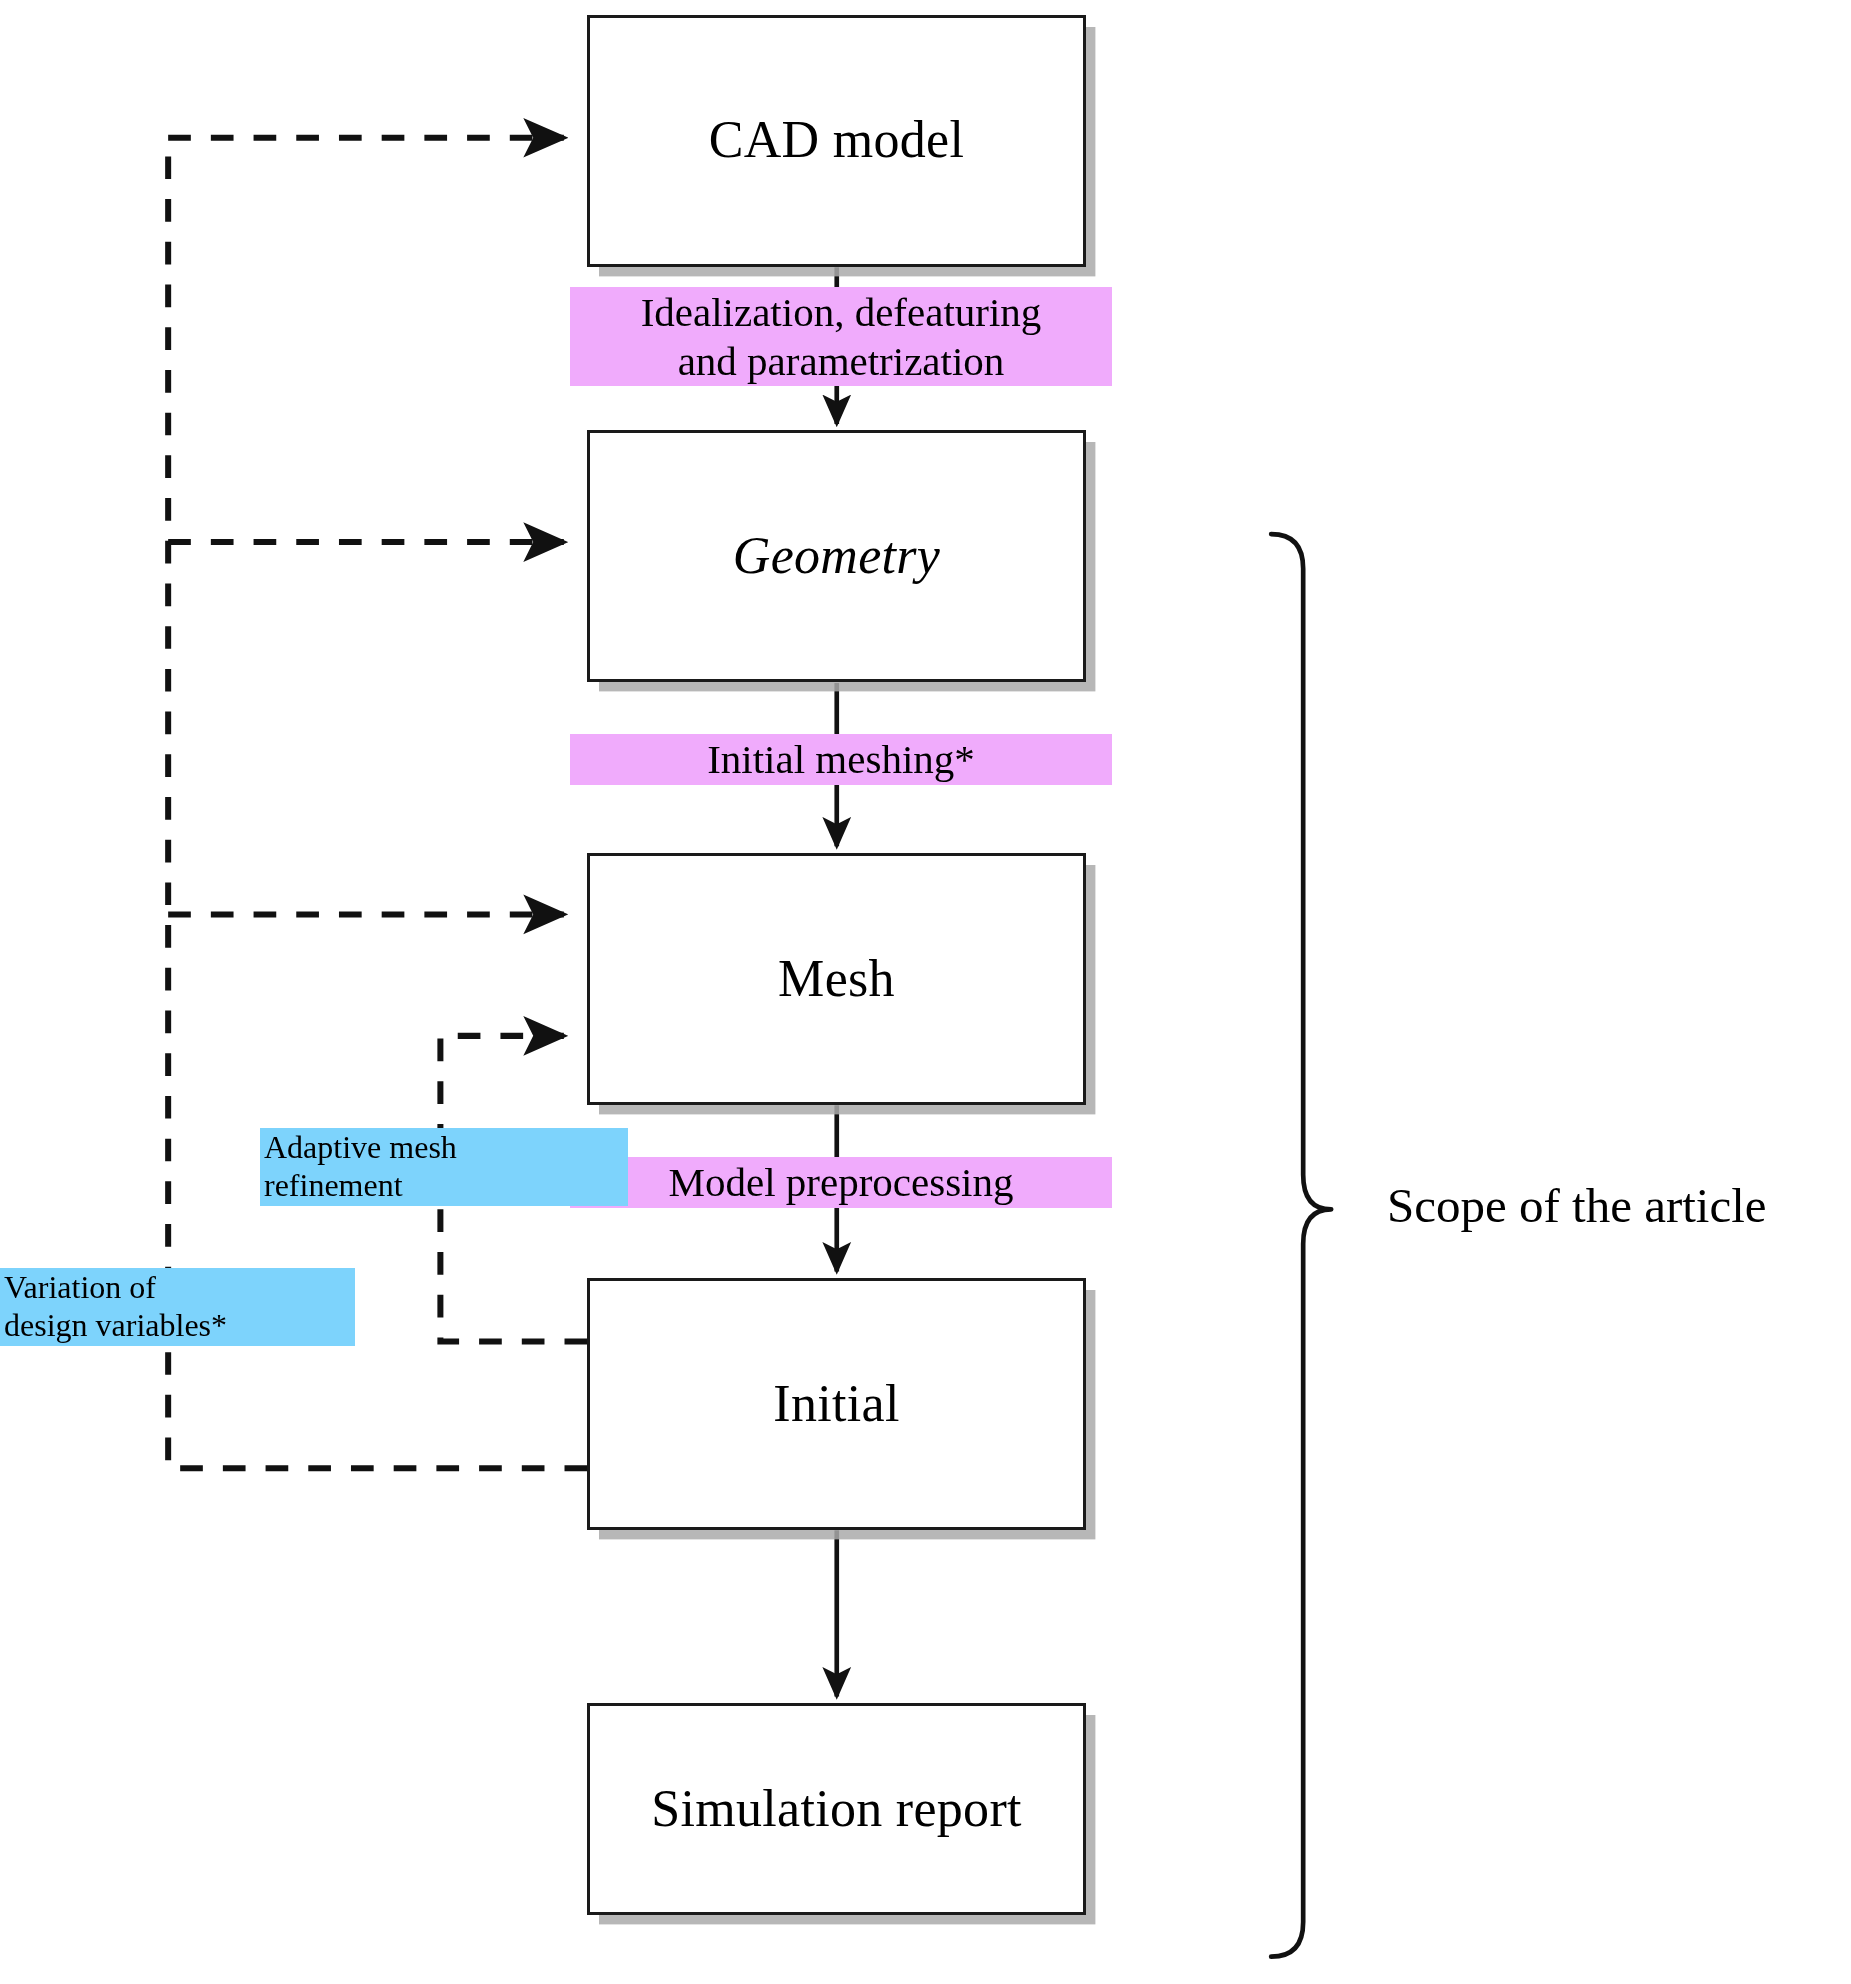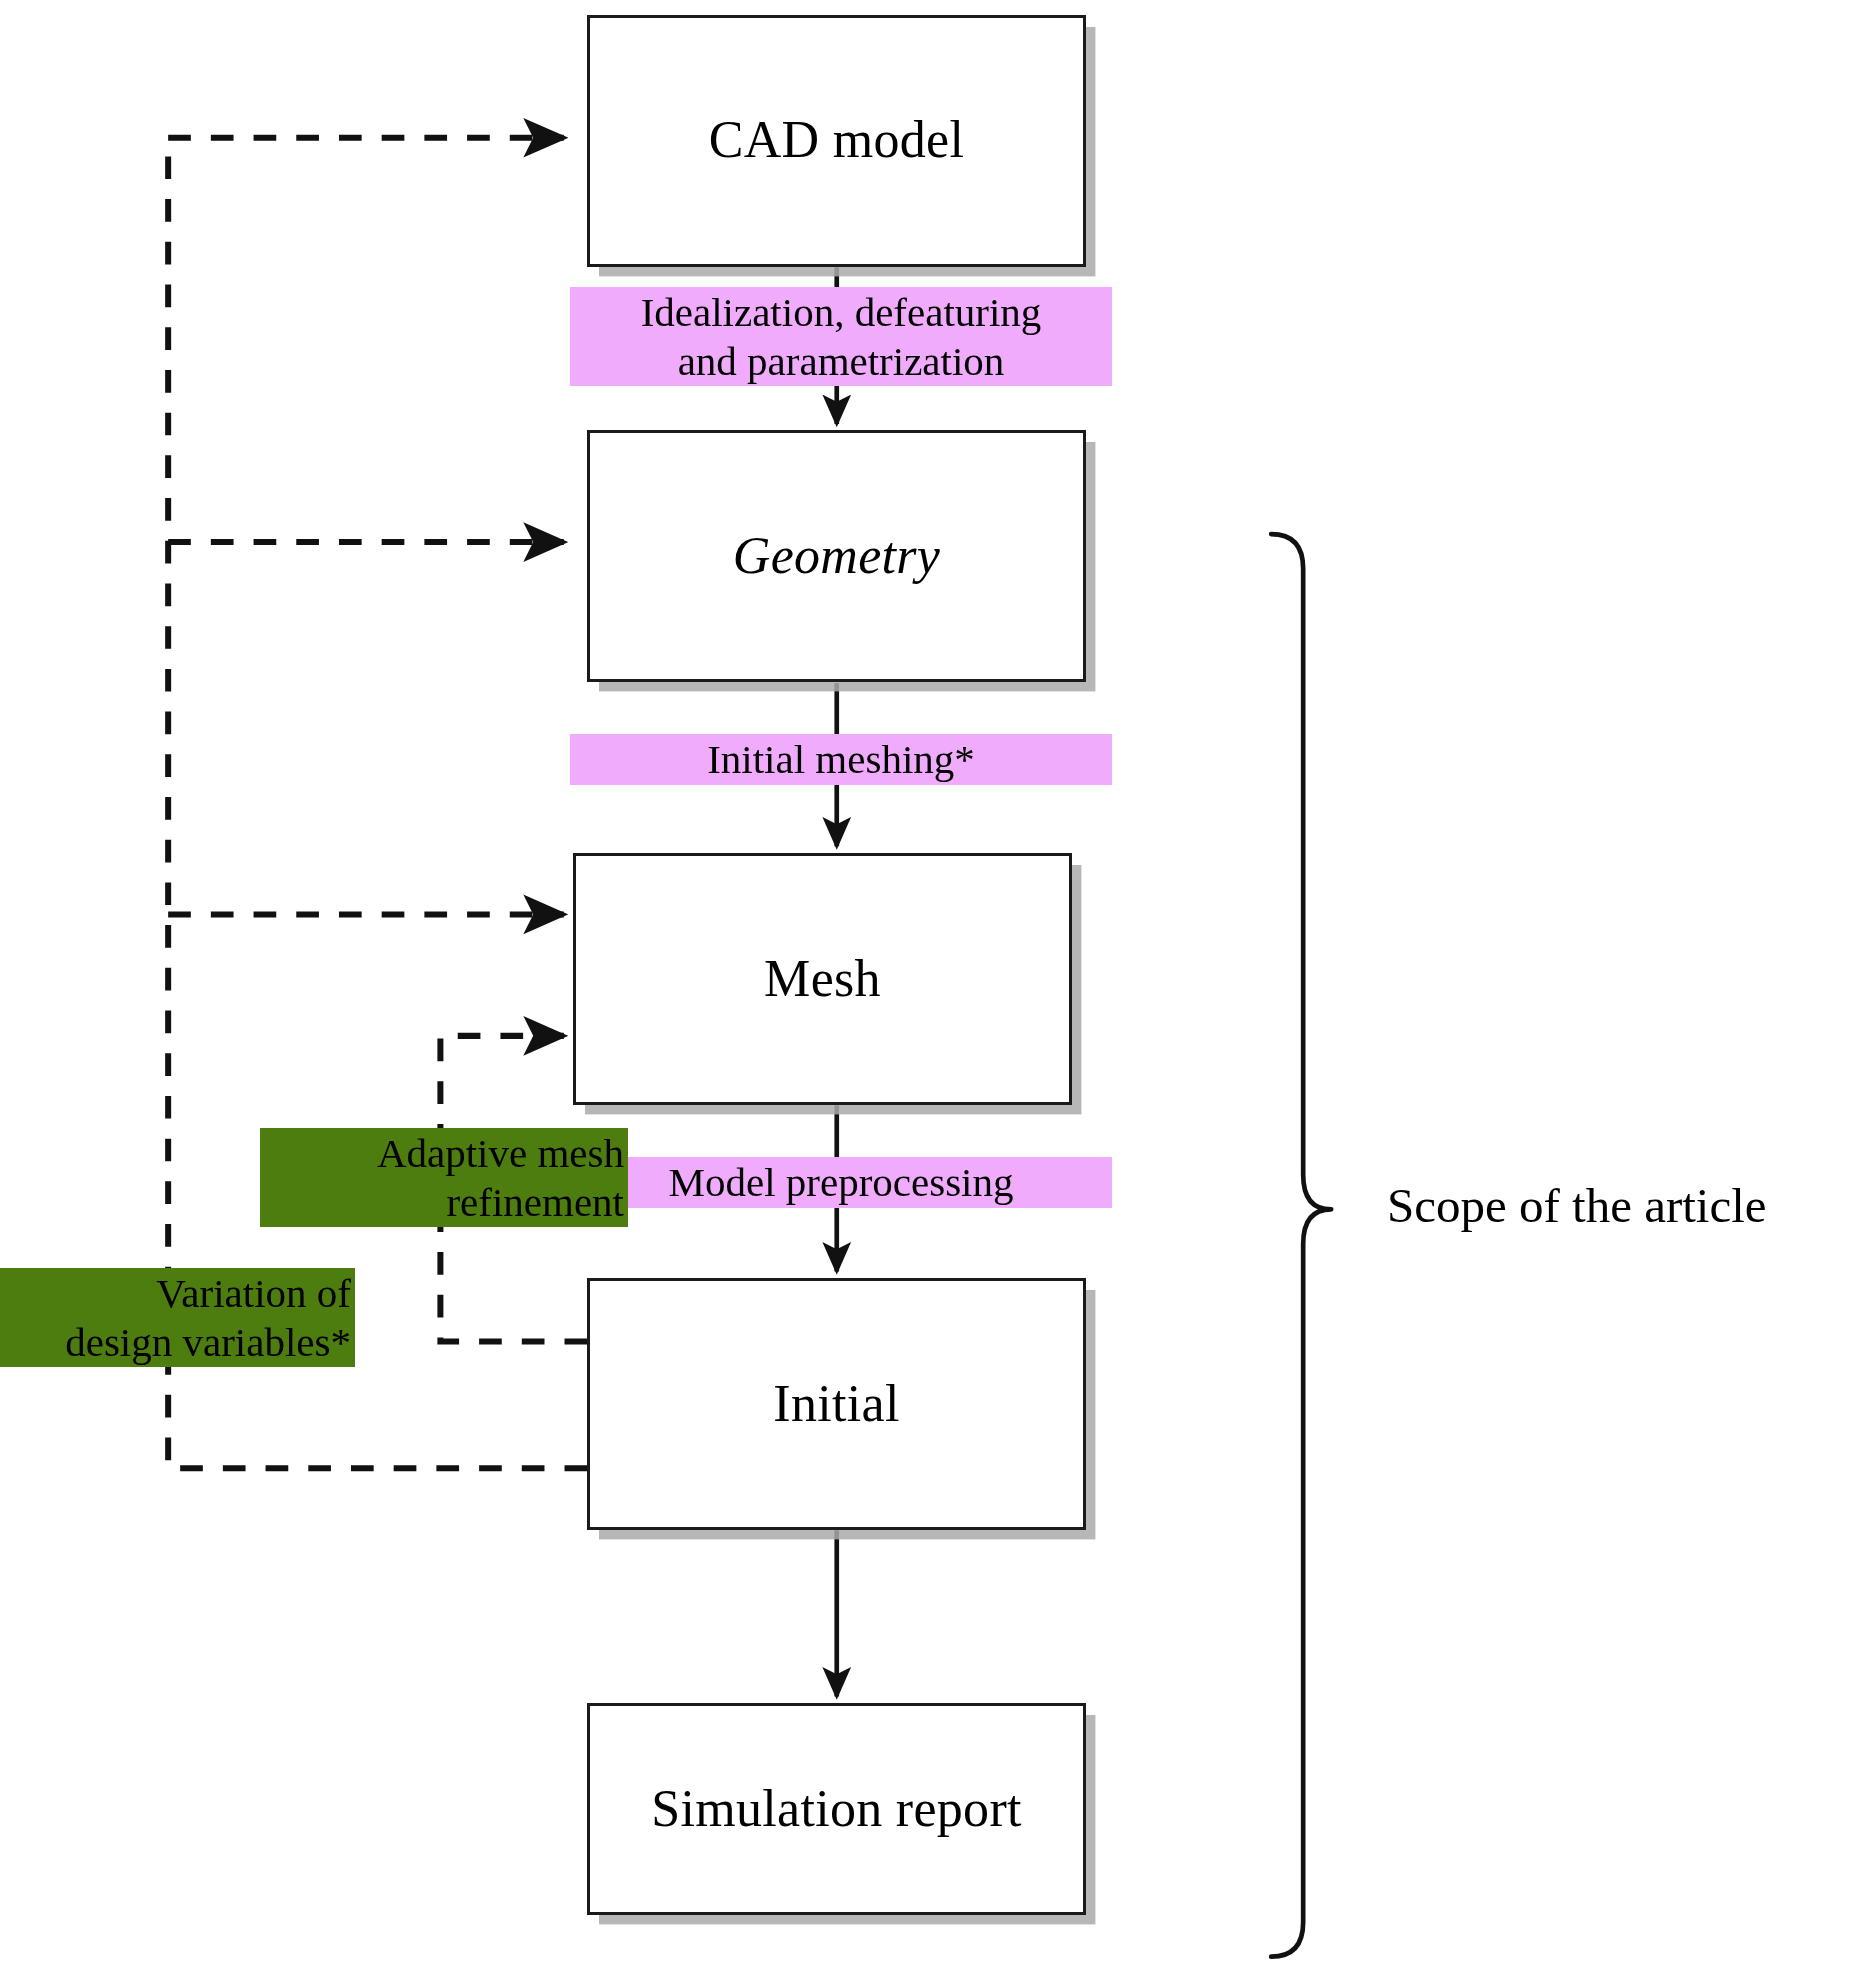--- a/index.html
+++ b/index.html
@@ -44,25 +44,25 @@
     position: absolute;
     text-align: center;
     font-size: 41px;
     line-height: 1.18;
     white-space: pre-line;
     background: #f0abfc;
     padding: 1.3px 4px;
   }
   .side-label {
     position: absolute;
-    text-align: right;
-    font-size: 41px;
+    text-align: left;
+    font-size: 32px;
     line-height: 1.18;
     white-space: pre-line;
-    background: #4d7c0f;
+    background: #7dd3fc;
     padding: 1.3px 4px;
   }
   .scope-label {
     position: absolute;
     font-size: 49px;
     line-height: 1.1;
     white-space: nowrap;
   }
 </style>
 </head>
@@ -108,21 +108,21 @@
   </svg>
 
   <div class="node-box" style="left:587px; top:14.7px; width:499px; height:252px;">
     <span class="node-label">CAD model</span>
   </div>
 
   <div class="node-box" style="left:587px; top:430px; width:499px; height:252px;font-style:italic;">
     <span class="node-label">Geometry</span>
   </div>
 
-  <div class="node-box" style="left:573px; top:853px; width:499px; height:252px;">
+  <div class="node-box" style="left:587px; top:853px; width:499px; height:252px;">
     <span class="node-label">Mesh</span>
   </div>
 
   <div class="node-box" style="left:587px; top:1278px; width:499px; height:252px;">
     <span class="node-label">Initial</span>
   </div>
 
   <div class="node-box" style="left:587px; top:1703px; width:499px; height:212px;">
     <span class="node-label">Simulation report</span>
   </div>

